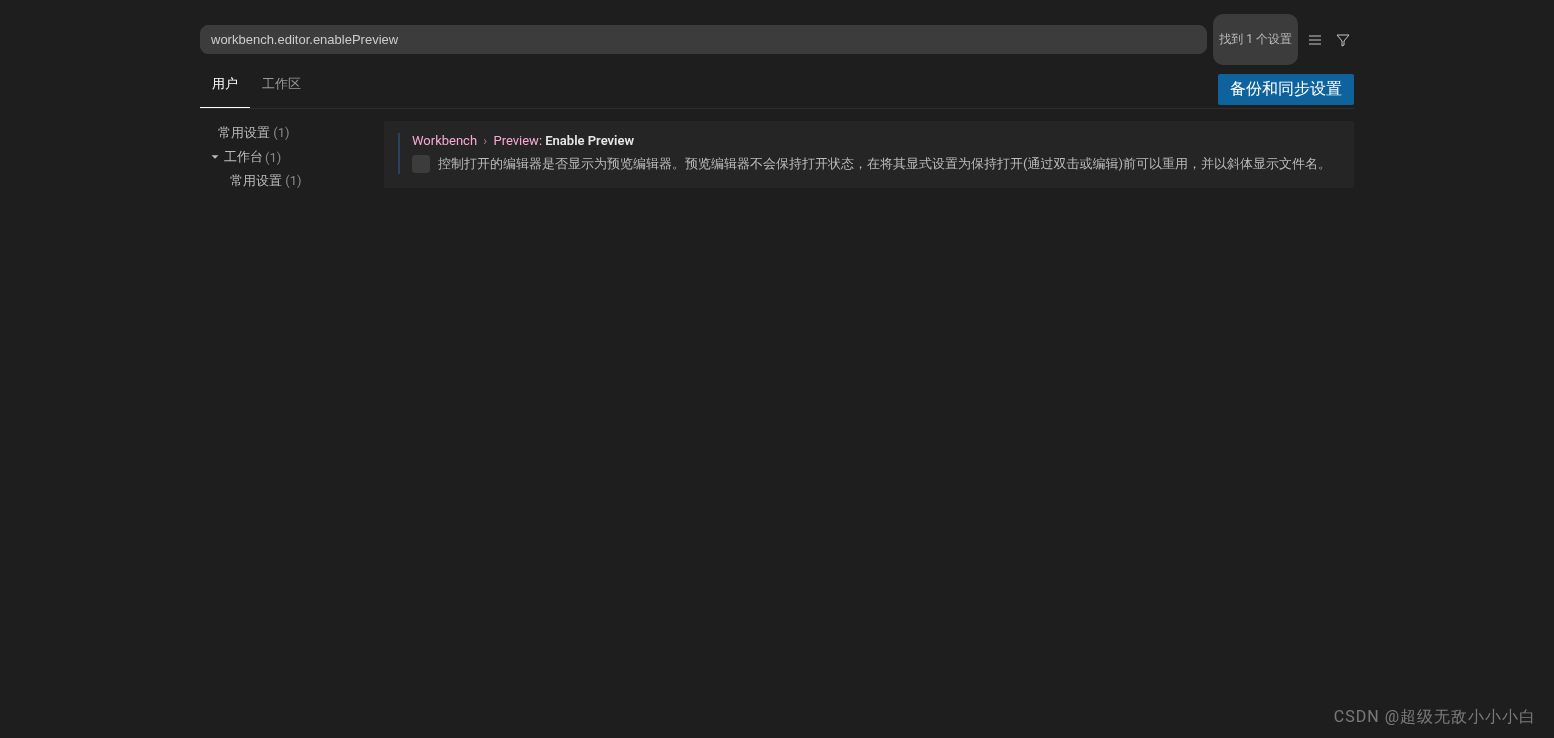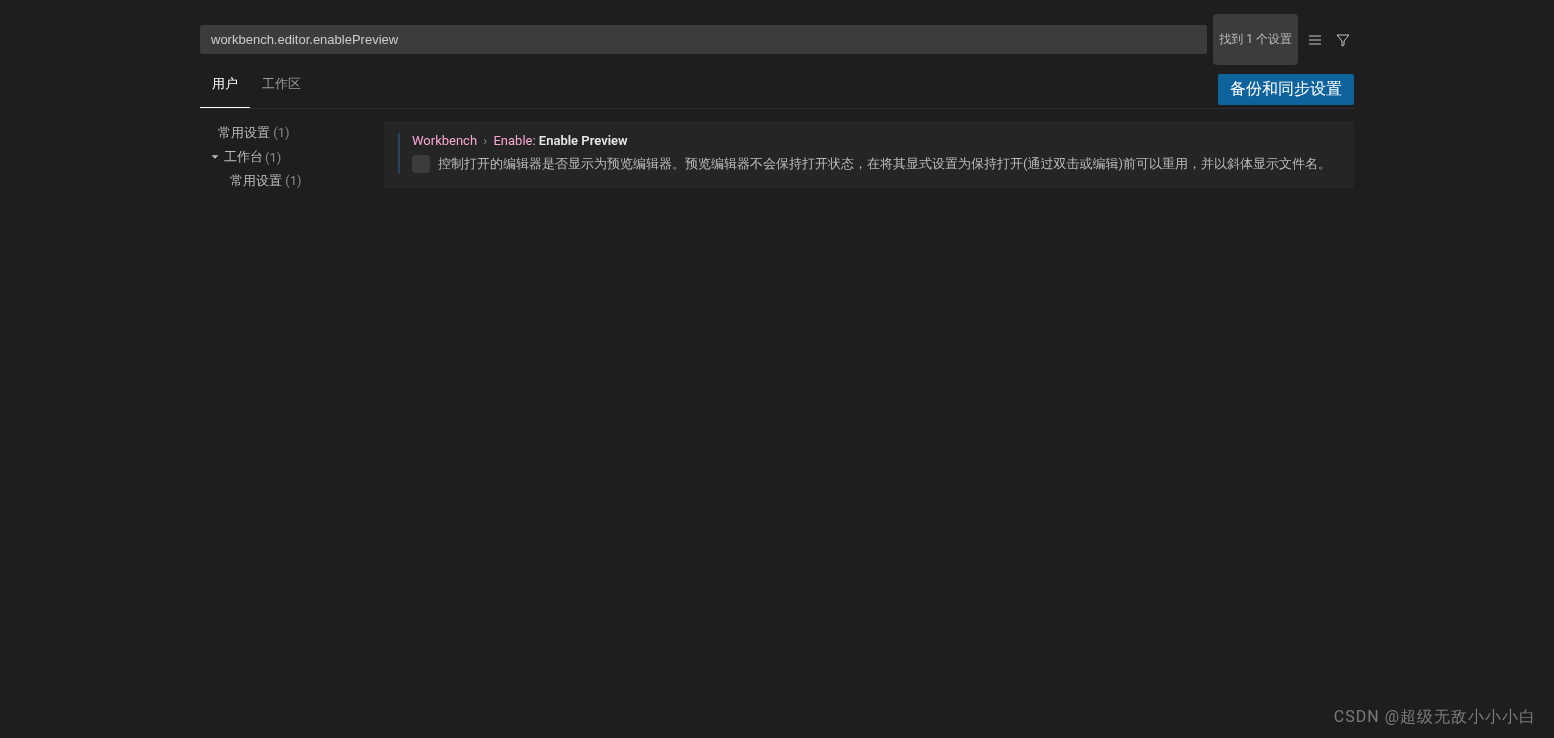--- a/index.html
+++ b/index.html
@@ -26,28 +26,28 @@
       margin-bottom: 10px;
     }
     .search-input {
       flex: 1;
       background: #3c3c3c;
       border: 1px solid #3c3c3c;
       color: #cccccc;
       padding: 6px 10px;
       font-size: 13px;
       outline: none;
-      border-radius: 2px;
+      border-radius: 8px;
     }
     .result-count {
       background: #3c3c3c;
       color: #bbbbbb;
       padding: 17px 6px;
       font-size: 12px;
-      border-radius: 4px;
+      border-radius: 10px;
       white-space: nowrap;
     }
     .icon-btn {
       width: 22px;
       height: 22px;
       display: inline-flex;
       align-items: center;
       justify-content: center;
       cursor: pointer;
       color: #c5c5c5;
@@ -226,21 +226,21 @@
       </div>
     </div>
 
     <div class="settings-list">
       <div class="setting-card">
 
         <div class="setting-inner">
           <div class="setting-title">
             <span class="breadcrumb">Workbench</span>
             <span class="arrow">›</span>
-            <span class="breadcrumb">Enable:</span>
+            <span class="breadcrumb">Preview:</span>
             <span class="name">Enable Preview</span>
           </div>
           <div class="setting-control-row">
             <div class="checkbox"></div>
             <div class="setting-desc">控制打开的编辑器是否显示为预览编辑器。预览编辑器不会保持打开状态，在将其显式设置为保持打开(通过双击或编辑)前可以重用，并以斜体显示文件名。</div>
           </div>
         </div>
       </div>
     </div>
   </div>

